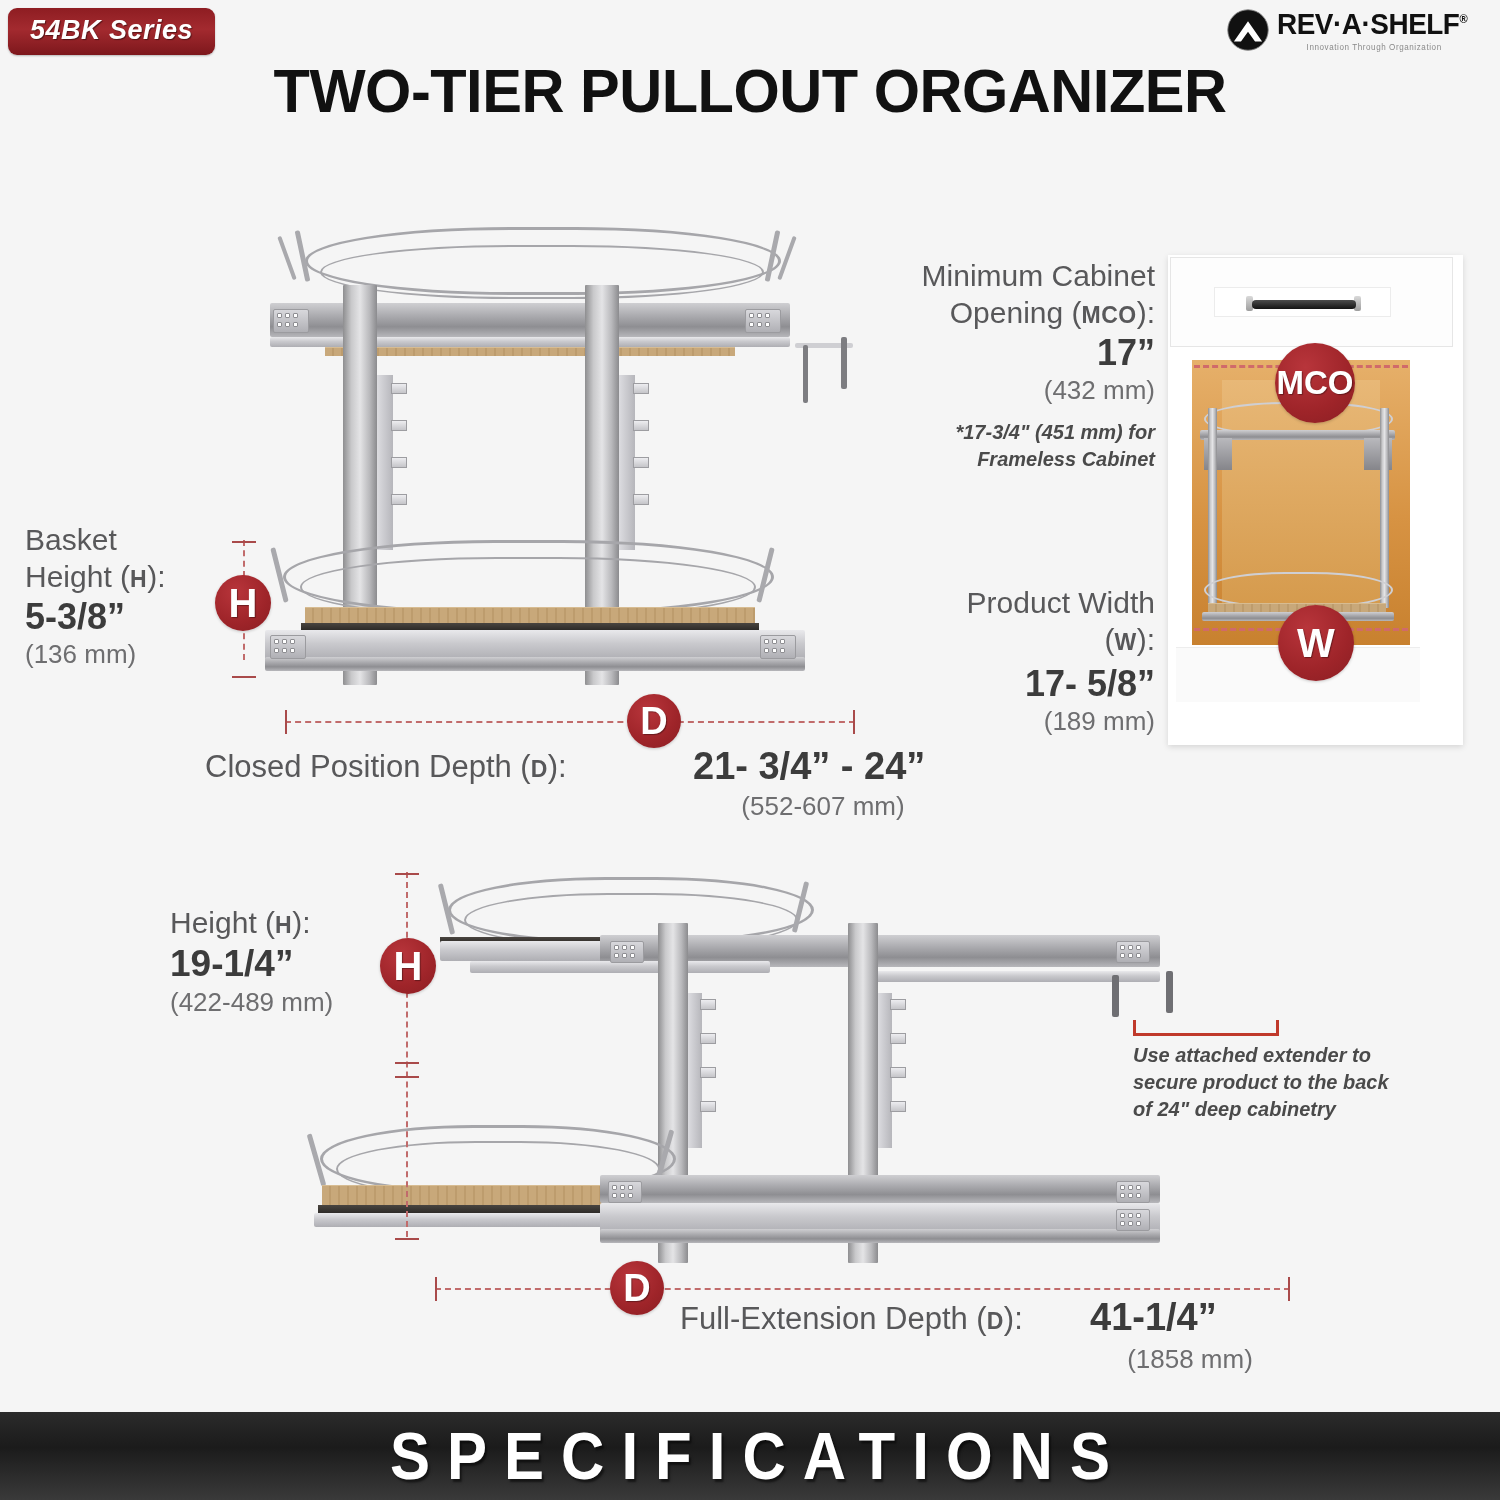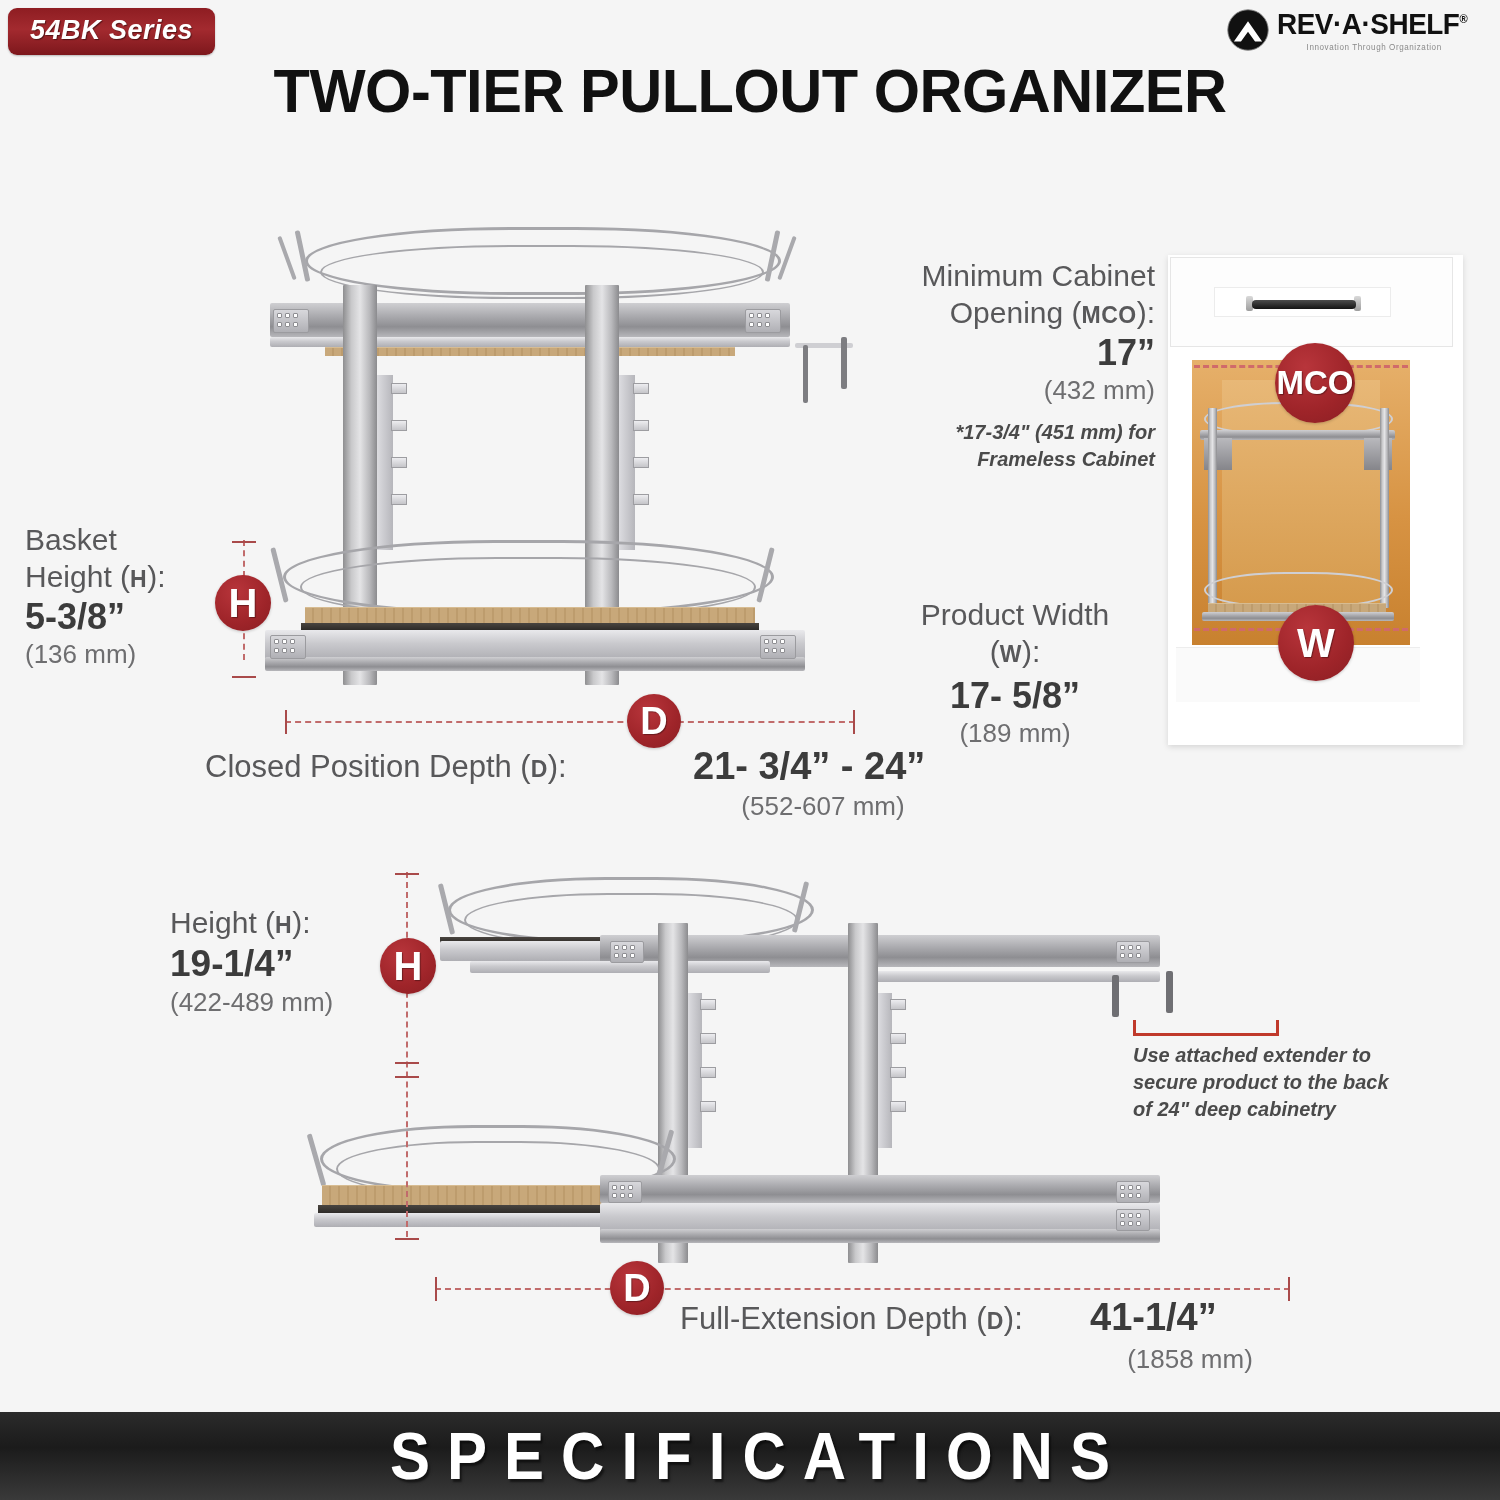--- a/index.html
+++ b/index.html
@@ -313,21 +313,21 @@
       <span>Opening (</span><span class="sm">MCO</span><span>):</span>
     </div>
     <div class="val" style="">17”</div>
     <div class="mm">(432 mm)</div>
     <div class="note" style="margin-top:12px;">
       <span>*17-3/4" (451 mm) for</span><br>
       <span>Frameless Cabinet</span>
     </div>
   </div>
 
-  <div style="position:absolute; left:875px; top:585px; width:280px; text-align:center;margin-top:12px;">
+  <div style="position:absolute; left:875px; top:585px; width:280px; text-align:right;">
     <div class="lbl">
       <span>Product Width</span><br>
       <span>(</span><span class="sm">W</span><span>):</span>
     </div>
     <div class="val" style="margin-top:4px;">17- 5/8”</div>
     <div class="mm">(189 mm)</div>
   </div>
 
   <div class="cabinet" style="left:1168px; top:255px; width:295px; height:490px;">
 

